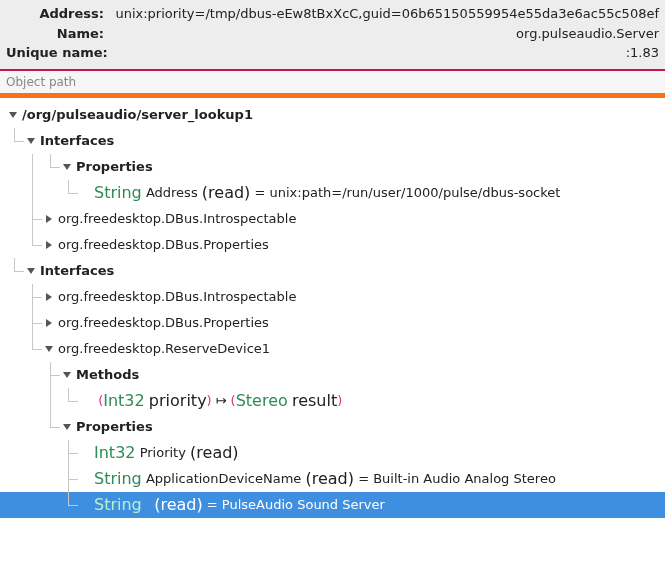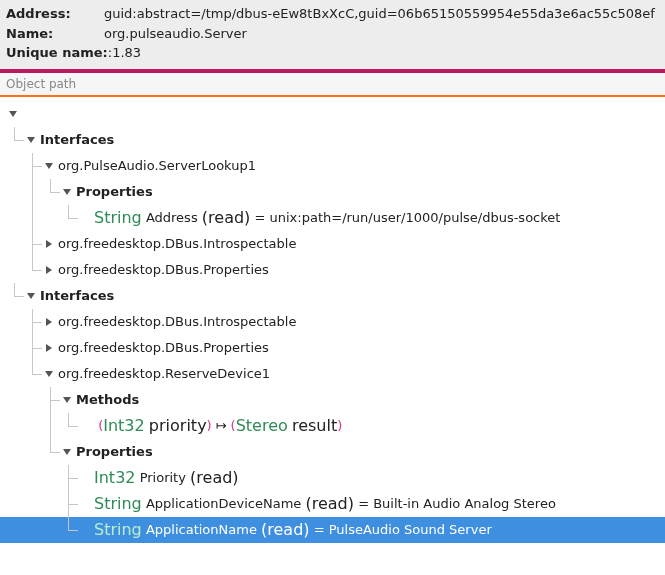--- a/index.html
+++ b/index.html
@@ -7,32 +7,33 @@
     margin: 0;
     font-family: "DejaVu Sans", "Liberation Sans", Arial, sans-serif;
     font-size: 13px;
     color: #222;
     background: #fff;
     width: 665px;
   }
   .header {
     background: #ededed;
     padding: 4px 6px 6px 6px;
-    border-bottom: 4px solid #be185d;
+    border-bottom: 2px solid #be185d;
     line-height: 1.5;
+    text-align: right;
   }
   .header-row { display: flex; }
   .header-label { font-weight: bold; min-width: 98px; }
   .header-value { flex: 1; }
   .column-header {
     background: #f6f6f6;
     color: #888;
     font-size: 12px;
     padding: 4px 6px;
-    border-bottom: 2px solid #f97316;
+    border-bottom: 5px solid #f97316;
   }
   .tree {
     padding: 4px 0 0 0;
     background: #fff;
   }
   .row {
     display: flex;
     align-items: center;
     height: 26px;
     padding-left: 6px;
@@ -78,21 +79,21 @@
   .row.selected .type-g { color: #b8f0c9; }
   .arrowop { margin: 0 4px; }
   .small { font-size: 16px; }
 </style>
 </head>
 <body>
 
 <div class="header">
   <div class="header-row">
     <div class="header-label">Address:</div>
-    <div class="header-value">guid:abstract=/tmp/dbus-eEw8tBxXcC,guid=06b65150559954e55da3e6ac55c508ef</div>
+    <div class="header-value">unix:priority=/tmp/dbus-eEw8tBxXcC,guid=06b65150559954e55da3e6ac55c508ef</div>
   </div>
   <div class="header-row">
     <div class="header-label">Name:</div>
     <div class="header-value">org.pulseaudio.Server</div>
   </div>
   <div class="header-row">
     <div class="header-label">Unique name:</div>
     <div class="header-value">:1.83</div>
   </div>
 </div>
@@ -100,42 +101,33 @@
 <div class="column-header">Object path</div>
 
 <div class="tree">
 
   <div class="row">
     <span class="expander">
         <svg width="10" height="10">
           <path d="M1 2 L9 2 L5 8 Z" fill="#555"></path>
         </svg>
       </span>
+    <span class="bold">/org/pulseaudio/server_lookup1</span>
   </div>
 
   <div class="row">
     <span class="guide l"></span>
     <span class="expander">
         <svg width="10" height="10">
           <path d="M1 2 L9 2 L5 8 Z" fill="#555"></path>
         </svg>
       </span>
     <span class="bold">Interfaces</span>
   </div>
 
-  <div class="row">
-    <span class="guide blank"></span>
-      <span class="guide t"></span>
-    <span class="expander">
-        <svg width="10" height="10">
-          <path d="M1 2 L9 2 L5 8 Z" fill="#555"></path>
-        </svg>
-      </span>
-    <span>org.PulseAudio.ServerLookup1</span>
-  </div>
 
   <div class="row">
     <span class="guide blank"></span>
       <span class="guide v"></span>
       <span class="guide l"></span>
     <span class="expander">
         <svg width="10" height="10">
           <path d="M1 2 L9 2 L5 8 Z" fill="#555"></path>
         </svg>
       </span>
@@ -266,19 +258,19 @@
     <span>ApplicationDeviceName</span>&nbsp;
     <span class="small">(read)</span>&nbsp;
     <span>=</span>&nbsp;
     <span>Built-in Audio Analog Stereo</span>
   </div>
 
   <div class="row selected">
     <span class="guide blank"></span><span class="guide blank"></span><span class="guide blank"></span><span class="guide l"></span>
     <span class="noexp"></span>
     <span class="type-g small">String</span>&nbsp;
-    <span>ApplicationName</span>&nbsp;
+    &nbsp;
     <span class="small">(read)</span>&nbsp;
     <span>=</span>&nbsp;
     <span>PulseAudio Sound Server</span>
   </div>
 
 </div>
 
 </body></html>

